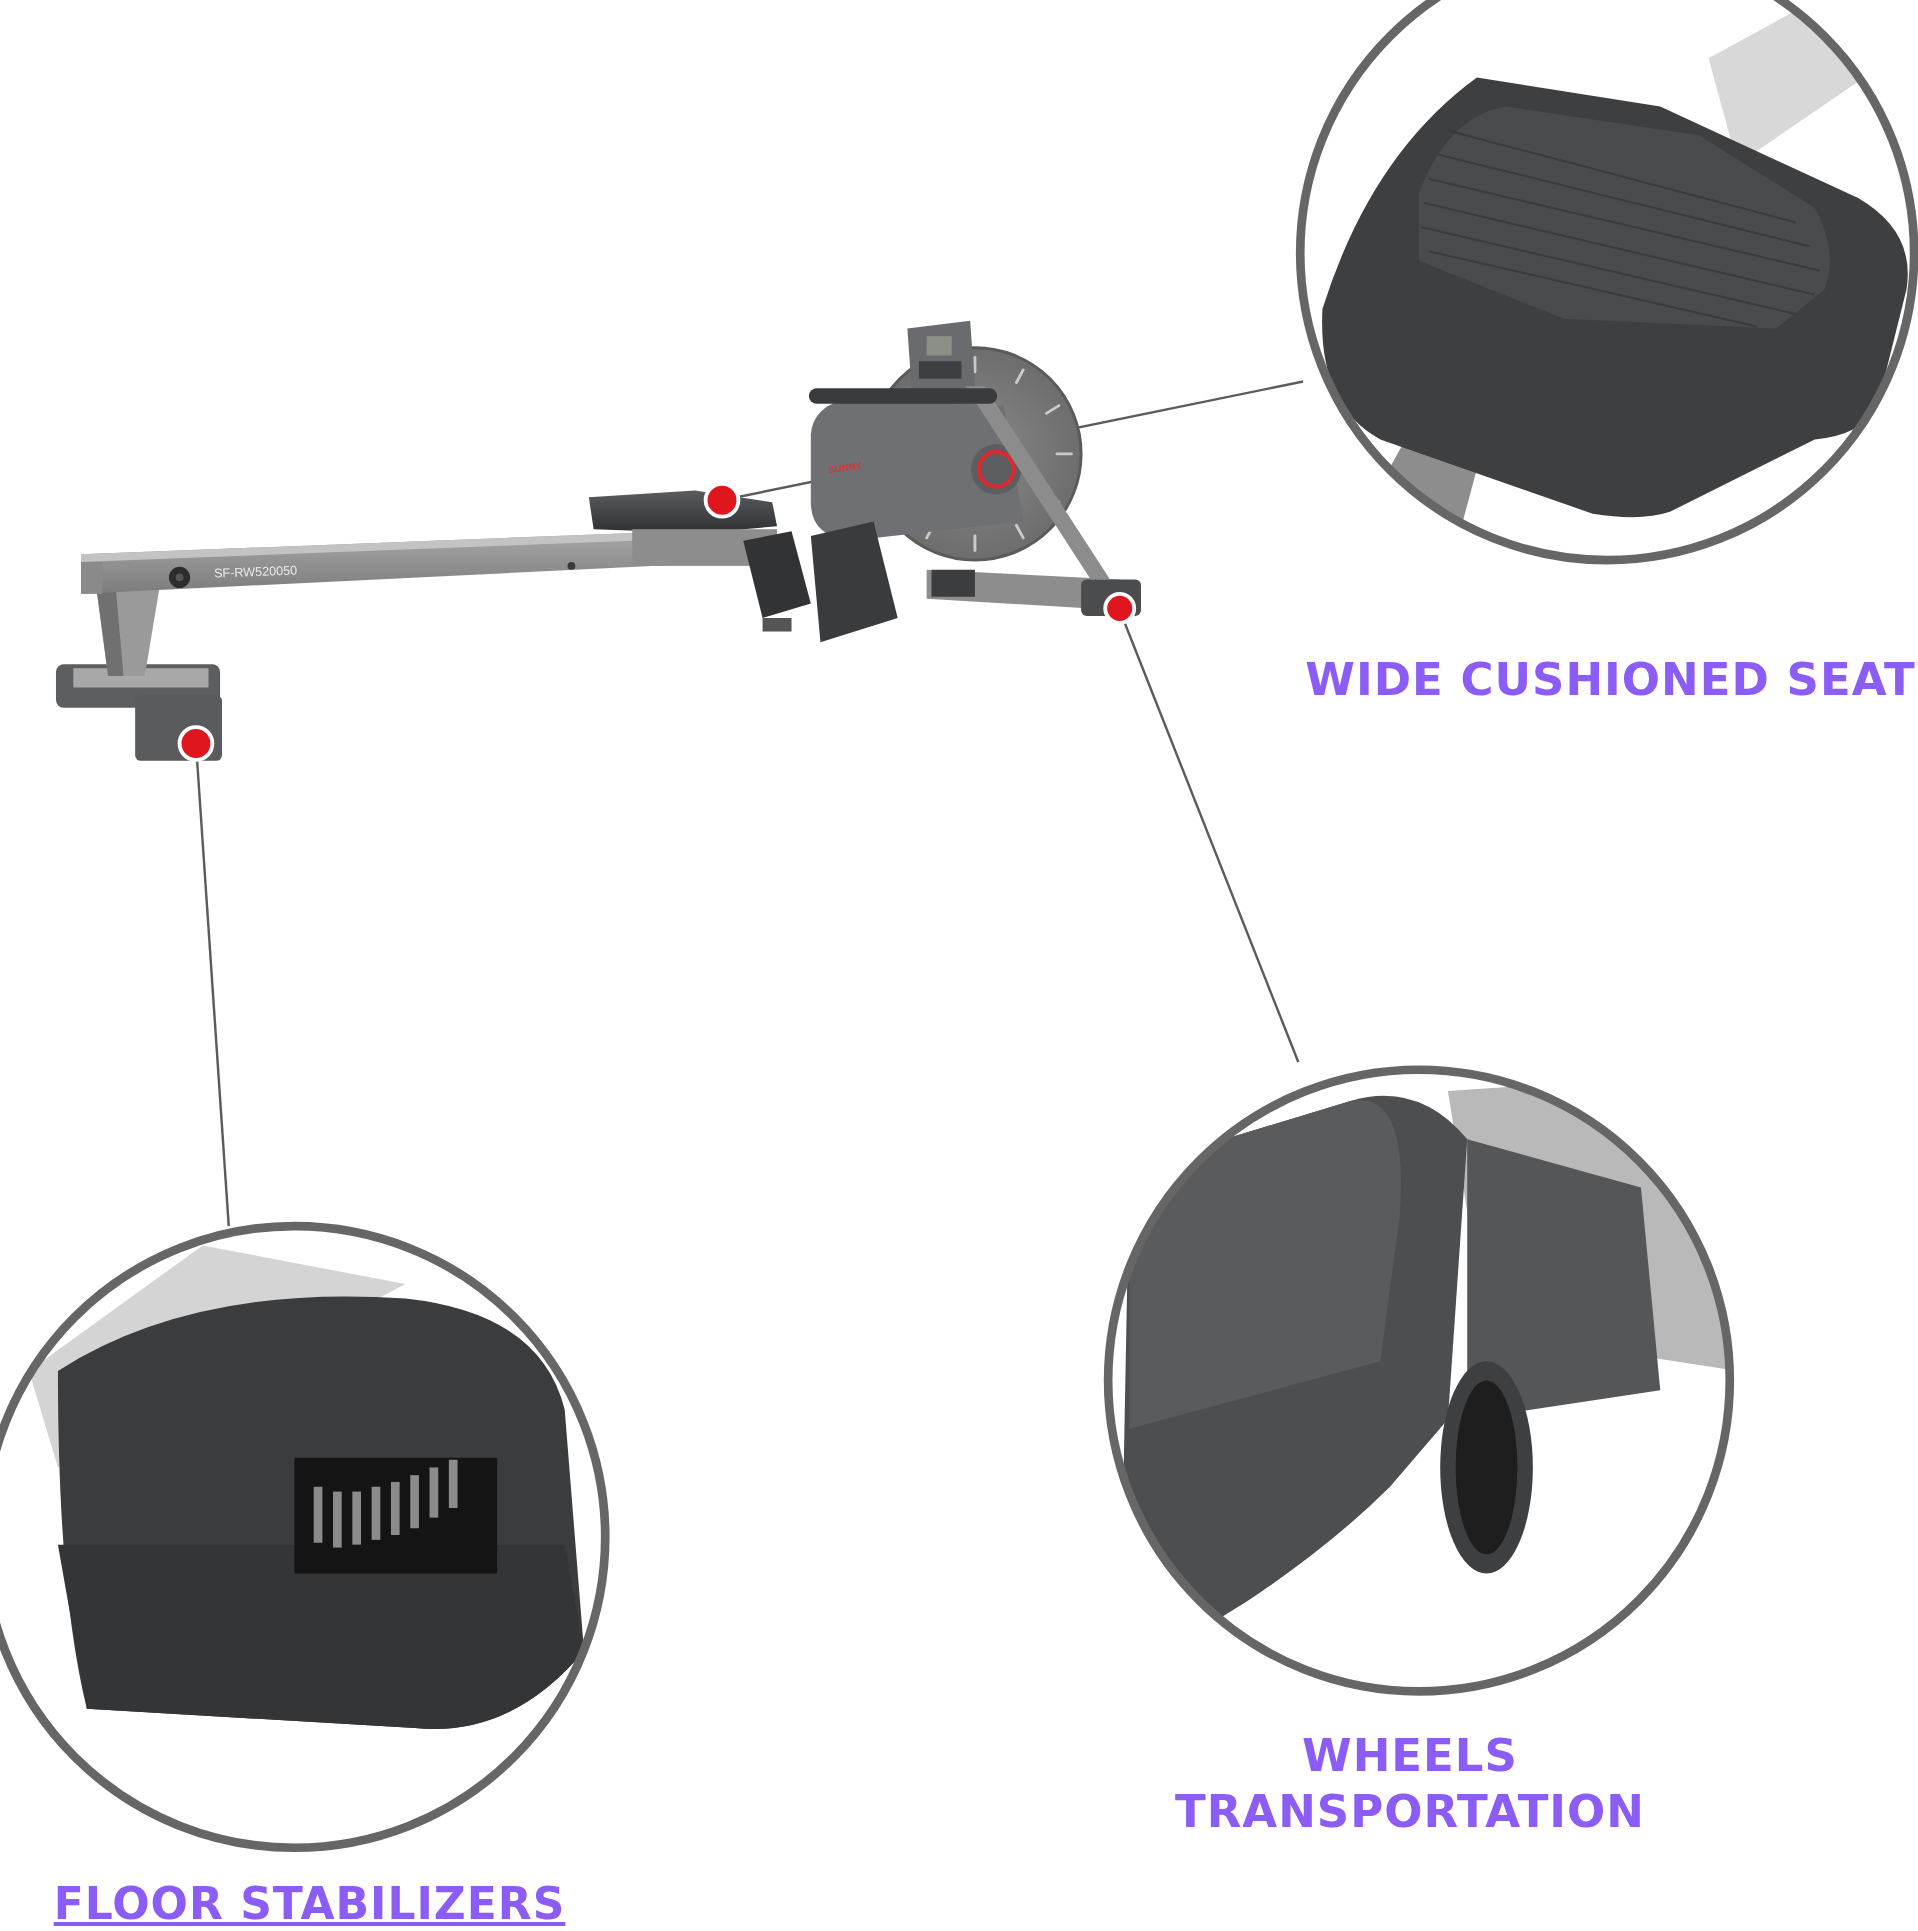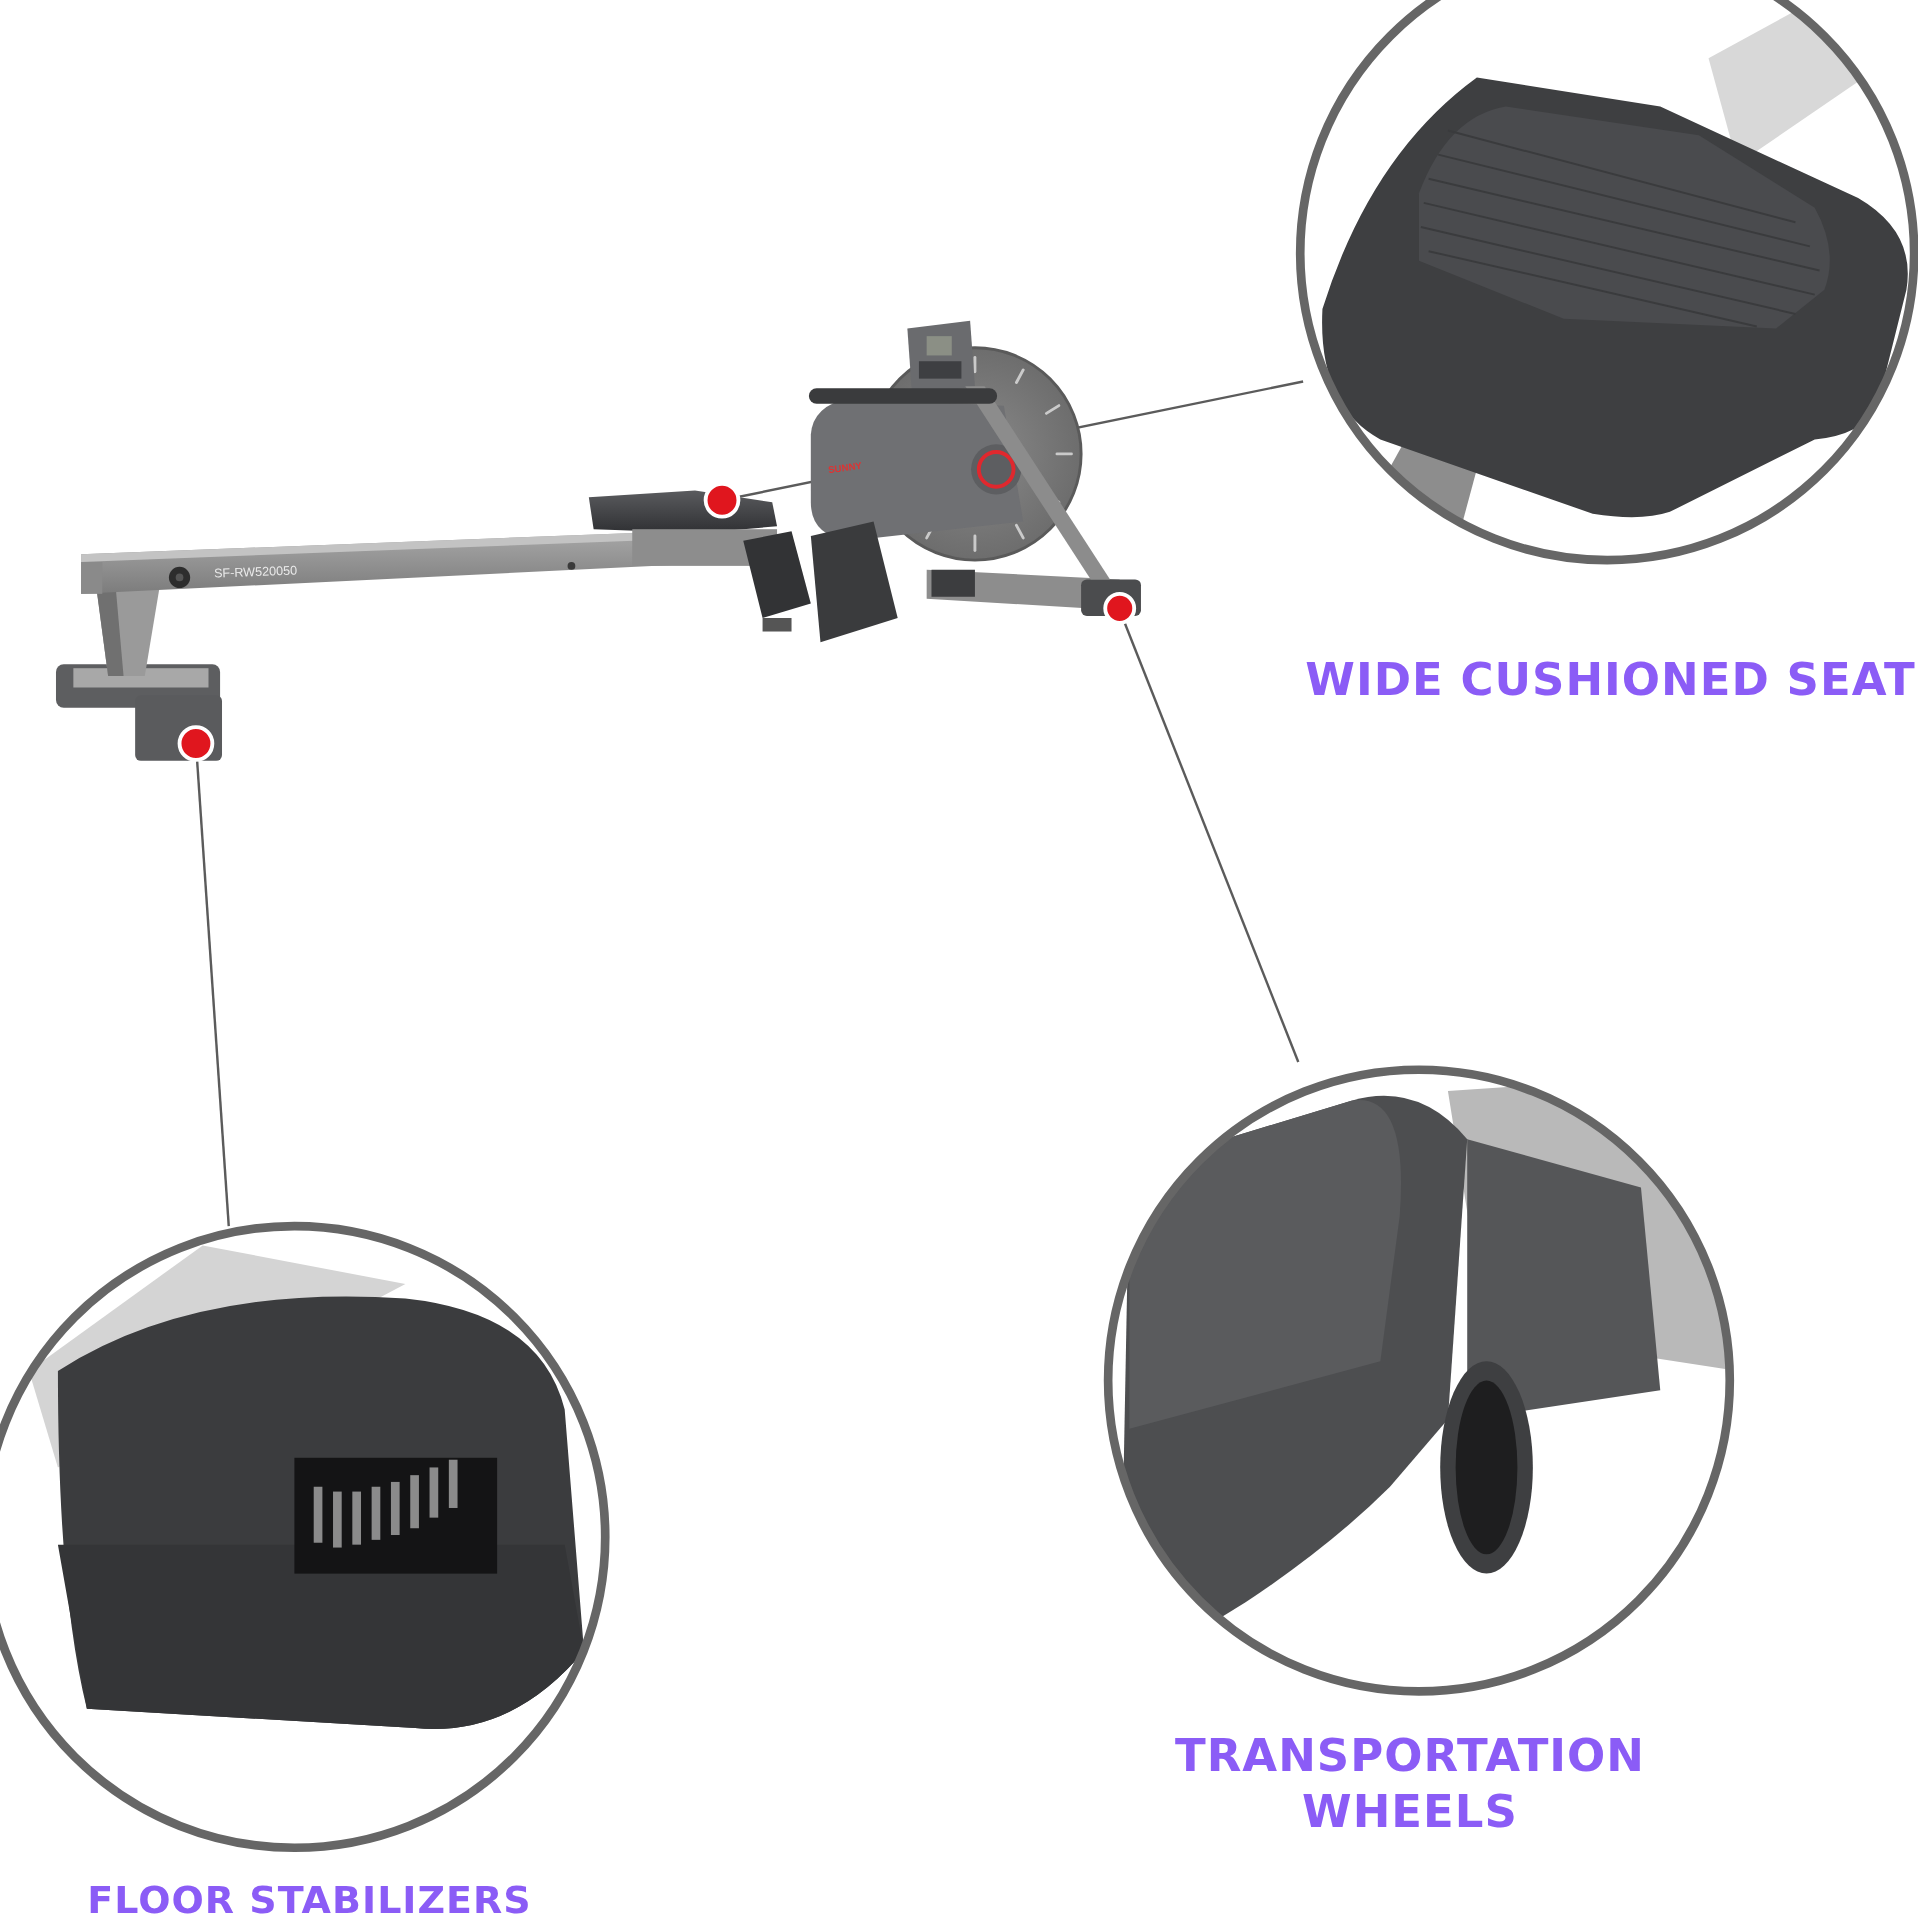--- a/index.html
+++ b/index.html
@@ -164,18 +164,18 @@
   </g>
   <circle cx="305" cy="1592" r="322" fill="none" stroke="#666666" stroke-width="9"></circle>
 </svg>
 
 <div class="model-text" style="left:214px; top:565px; transform:rotate(-2deg);">SF-RW520050</div>
 <div class="brand-text" style="left:828px; top:462px;">SUNNY</div>
 
 <div class="callout-label" style="left:1302px; top:653px; width:617px; font-size:45px;">WIDE CUSHIONED SEAT</div>
 
 <div class="callout-label" style="left:1159px; top:1728px; width:502px; font-size:45px; line-height:56px;">
+  <div>WHEELS</div>
   <div>TRANSPORTATION</div>
-  <div>WHEELS</div>
 </div>
 
-<div class="callout-label" style="left:39px; top:1878px; width:541px; font-size:38px;">FLOOR STABILIZERS</div>
+<div class="callout-label" style="left:39px; top:1878px; width:541px; font-size:44px;text-decoration:underline;">FLOOR STABILIZERS</div>
 
 
 </body></html>

